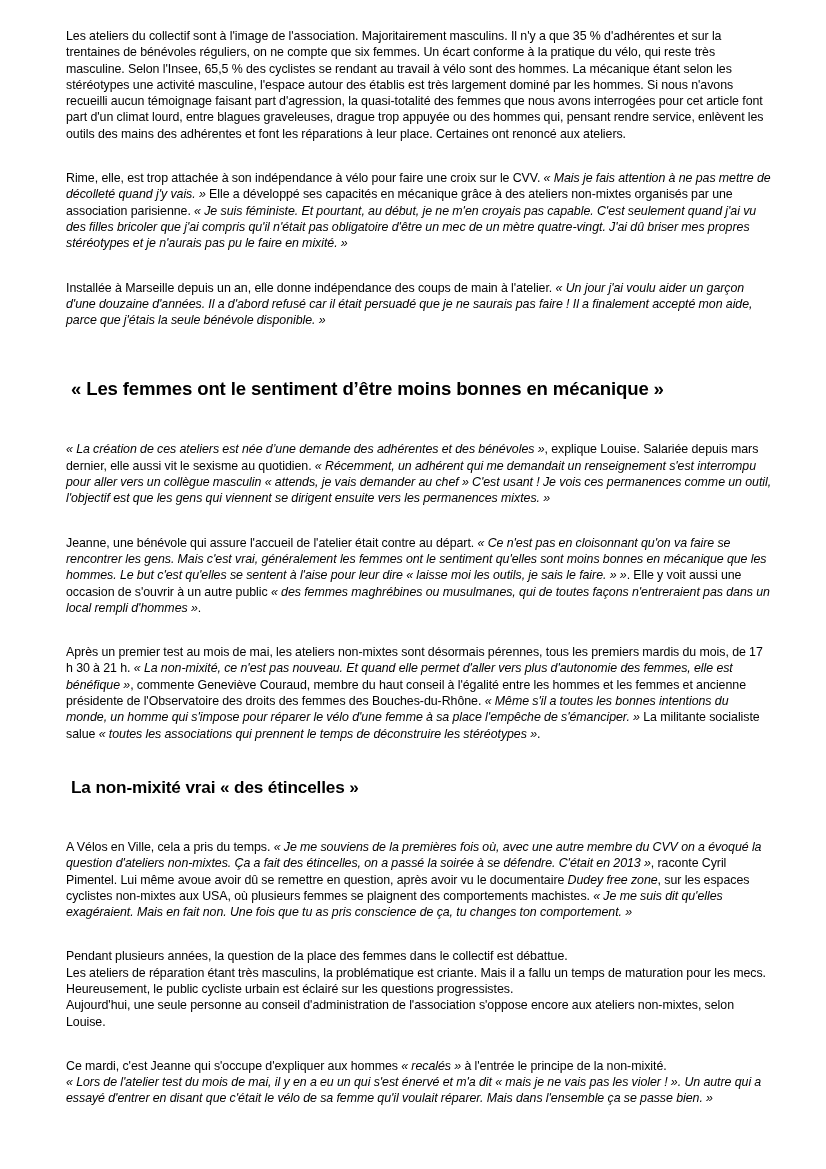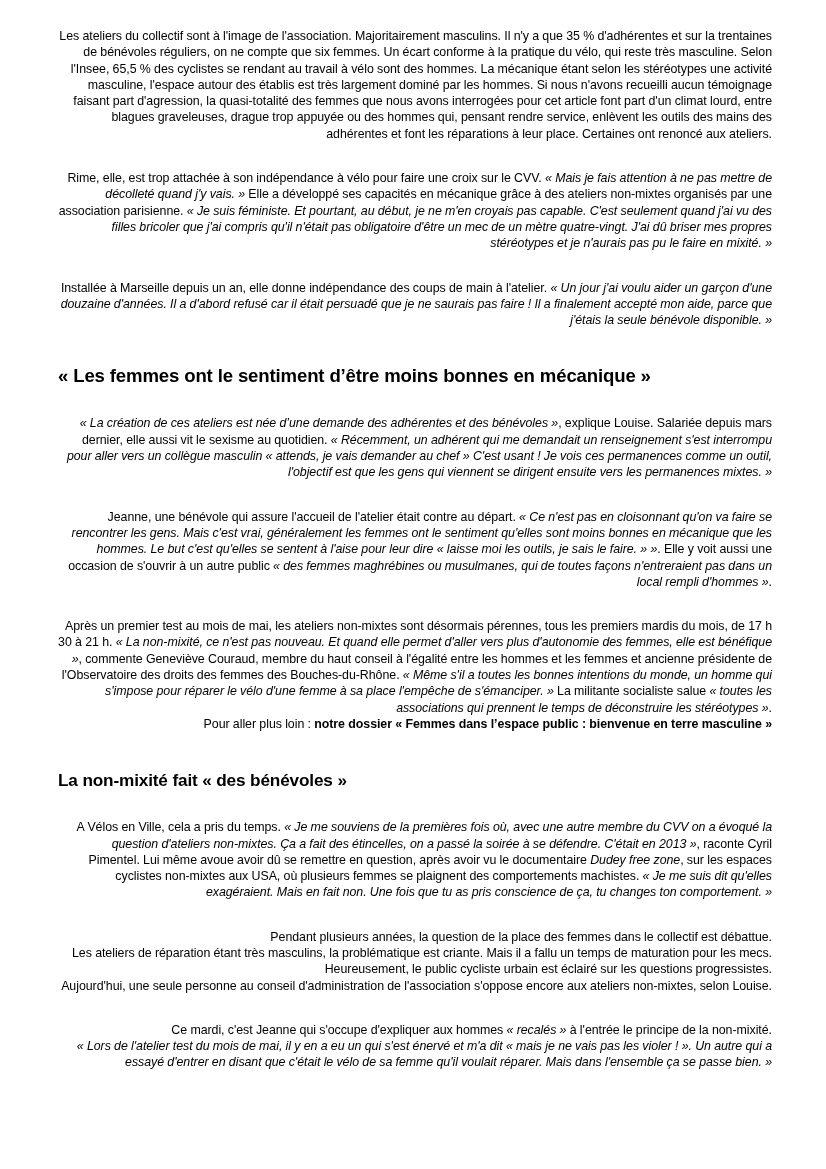--- a/index.html
+++ b/index.html
@@ -20,36 +20,36 @@
     position: relative;
     width: 826px;
     height: 1169px;
     box-sizing: border-box;
     padding: 28px 56px 0 58px;
   }
   .flow {
     width: 714px;
   }
   p.para {
-    margin: 0 0 16px 0;
+    margin: 0 0 16px 8px;
     font-size: 12.4px;
     line-height: 16.3px;
-    text-align: right;
+    text-align: left;
     letter-spacing: -0.05px;
     word-spacing: -0.1px;
   }
   p.para.tight {
     margin-bottom: 0;
   }
   .gap-sm { height: 12px; }
   .gap-md { height: 21px; }
   .gap-lg { height: 28px; }
   .gap-xl { height: 36px; }
   h2.heading {
-    margin: 0;
+    margin: 13px;
     font-size: 18.6px;
     line-height: 22px;
     font-weight: bold;
     letter-spacing: -0.15px;
   }
   h2.heading.small {
     font-size: 17.2px;
   }
   i, em { font-style: italic; }
   b, strong { font-weight: bold; }
@@ -78,25 +78,24 @@
 
     <p class="para"><i>« La création de ces ateliers est née d’une demande des adhérentes et des bénévoles »</i><span>, explique Louise. Salariée depuis mars dernier, elle aussi vit le sexisme au quotidien. </span><i>« Récemment, un adhérent qui me demandait un renseignement s'est interrompu pour aller vers un collègue masculin « attends, je vais demander au chef » C'est usant ! Je vois ces permanences comme un outil, l'objectif est que les gens qui viennent se dirigent ensuite vers les permanences mixtes. »</i></p>
 
     <div class="gap-sm"></div>
 
     <p class="para"><span>Jeanne, une bénévole qui assure l'accueil de l'atelier était contre au départ. </span><i>« Ce n'est pas en cloisonnant qu'on va faire se rencontrer les gens. Mais c'est vrai, généralement les femmes ont le sentiment qu'elles sont moins bonnes en mécanique que les hommes. Le but c'est qu'elles se sentent à l'aise pour leur dire « laisse moi les outils, je sais le faire. » »</i><span>. Elle y voit aussi une occasion de s'ouvrir à un autre public </span><i>« des femmes maghrébines ou musulmanes, qui de toutes façons n'entreraient pas dans un local rempli d'hommes »</i><span>.</span></p>
 
     <div class="gap-sm"></div>
 
     <p class="para tight"><span>Après un premier test au mois de mai, les ateliers non-mixtes sont désormais pérennes, tous les premiers mardis du mois, de 17 h 30 à 21 h. </span><i>« La non-mixité, ce n'est pas nouveau. Et quand elle permet d'aller vers plus d'autonomie des femmes, elle est bénéfique »</i><span>, commente Geneviève Couraud, membre du haut conseil à l'égalité entre les hommes et les femmes et ancienne présidente de l'Observatoire des droits des femmes des Bouches-du-Rhône. </span><i>« Même s'il a toutes les bonnes intentions du monde, un homme qui s'impose pour réparer le vélo d'une femme à sa place l'empêche de s'émanciper. »</i><span> La militante socialiste salue </span><i>« toutes les associations qui prennent le temps de déconstruire les stéréotypes »</i><span>.</span></p>
-    <p class="para"><span>Pour aller plus loin : </span><b>notre dossier « Femmes dans l’espace public : bienvenue en terre masculine »</b></p>
 
     <div class="gap-md"></div>
 
-    <h2 class="heading small">La non-mixité fait « des bénévoles »</h2>
+    <h2 class="heading small">La non-mixité vrai « des étincelles »</h2>
 
     <div class="gap-lg"></div>
 
     <p class="para"><span>A Vélos en Ville, cela a pris du temps. </span><i>« Je me souviens de la premières fois où, avec une autre membre du CVV on a évoqué la question d'ateliers non-mixtes. Ça a fait des étincelles, on a passé la soirée à se défendre. C'était en 2013 »</i><span>, raconte Cyril Pimentel. Lui même avoue avoir dû se remettre en question, après avoir vu le documentaire </span><i>Dudey free zone</i><span>, sur les espaces cyclistes non-mixtes aux USA, où plusieurs femmes se plaignent des comportements machistes. </span><i>« Je me suis dit qu'elles exagéraient. Mais en fait non. Une fois que tu as pris conscience de ça, tu changes ton comportement. »</i></p>
 
     <div class="gap-sm"></div>
 
     <p class="para">Pendant plusieurs années, la question de la place des femmes dans le collectif est débattue.<br>Les ateliers de réparation étant très masculins, la problématique est criante. Mais il a fallu un temps de maturation pour les mecs. Heureusement, le public cycliste urbain est éclairé sur les questions progressistes.<br>Aujourd'hui, une seule personne au conseil d'administration de l'association s'oppose encore aux ateliers non-mixtes, selon Louise.</p>
 
     <div class="gap-sm"></div>

